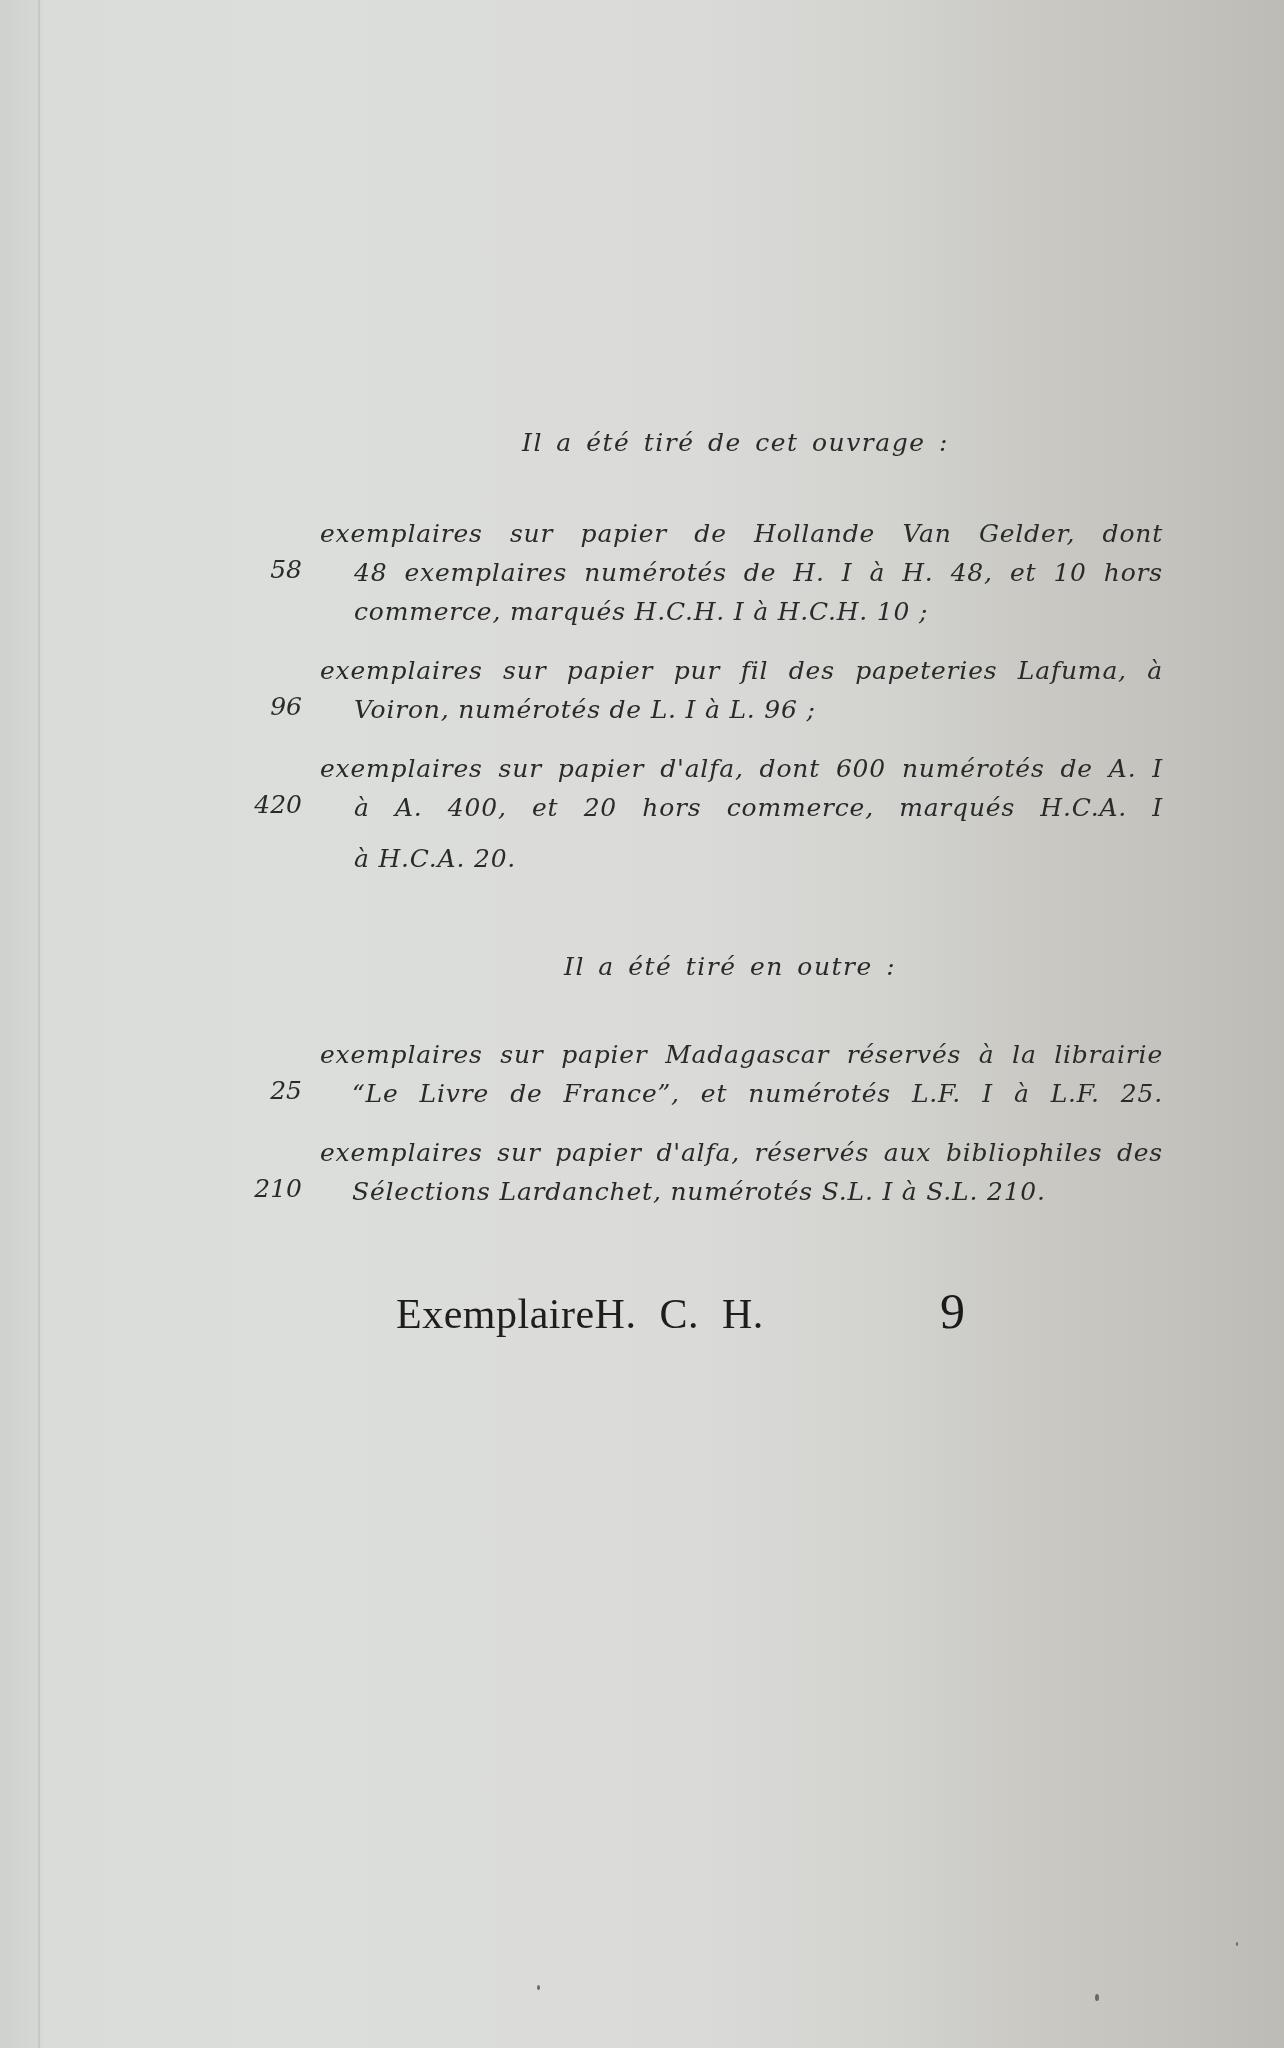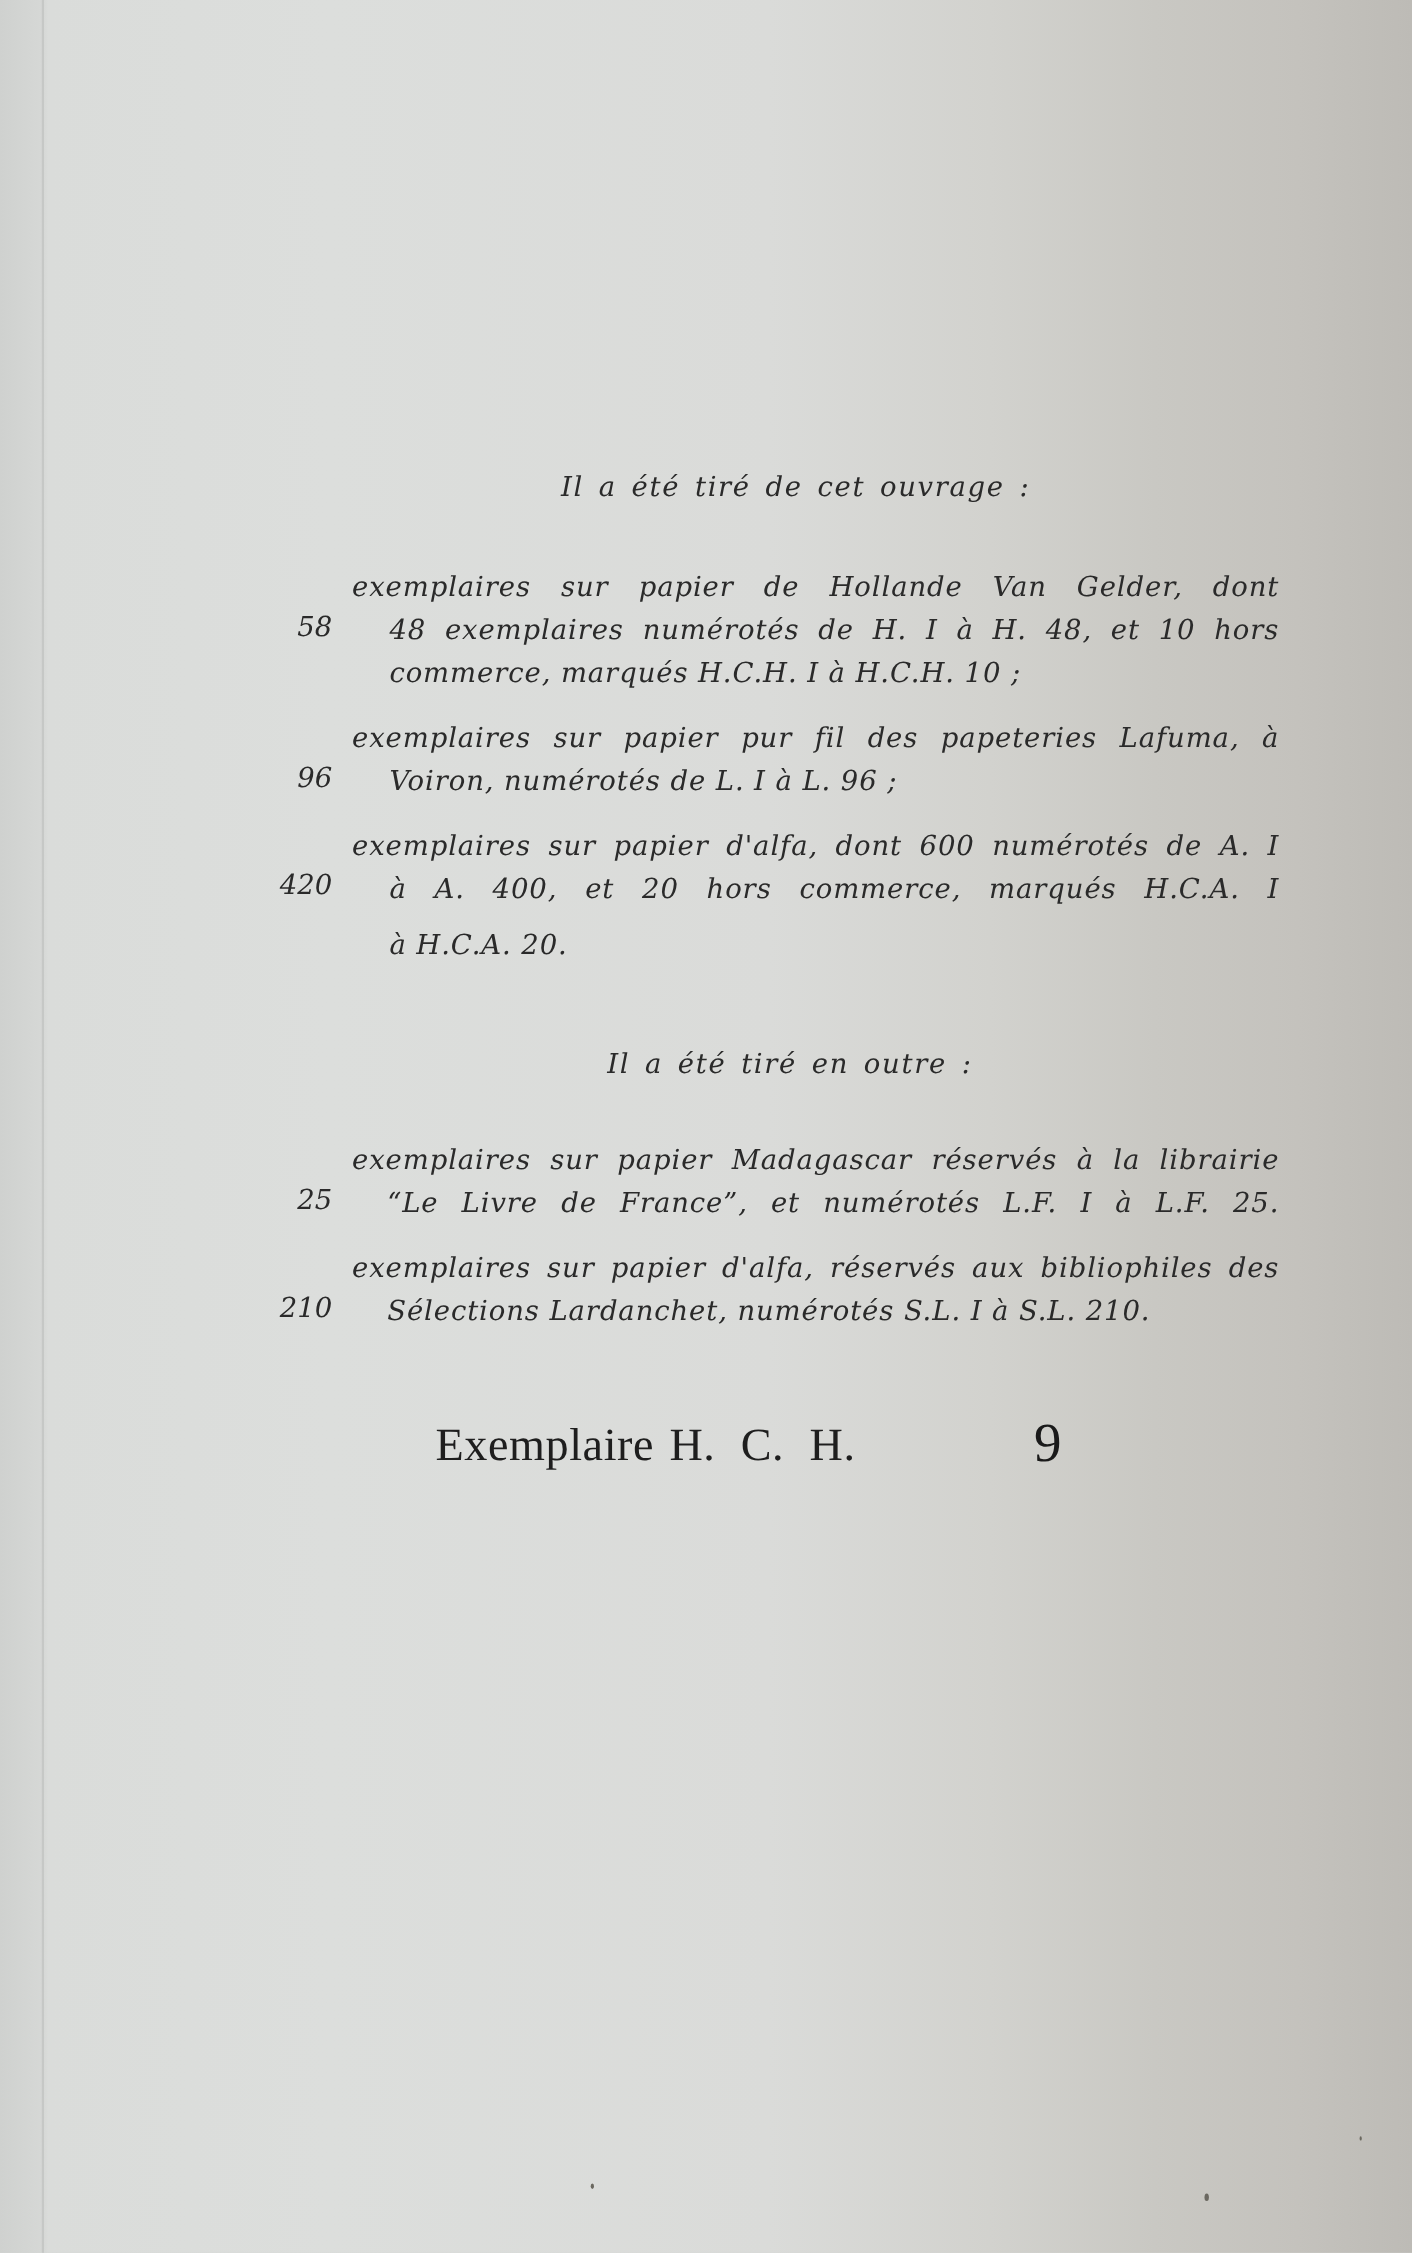--- a/index.html
+++ b/index.html
@@ -36,20 +36,21 @@
     width: 2px; height: 2048px;
     background: #c6c8c6;
   }
   .heading {
     position: absolute;
     font-style: italic;
     font-size: 25px;
     color: #2a2a2a;
     letter-spacing: 1.5px;
     word-spacing: 4px;
+    margin-left: 12px;
   }
   .entry {
     position: absolute;
     left: 0;
     width: 1284px;
     font-style: italic;
     font-size: 25px;
     color: #2a2a2a;
     line-height: 39px;
   }
@@ -72,21 +73,21 @@
   }
   .exemplaire {
     position: absolute;
     left: 396px;
     top: 1290px;
     font-family: "Liberation Serif", "DejaVu Serif", serif;
     font-size: 42px;
     color: #1e1e1e;
     letter-spacing: 0.5px;
   }
-  .exemplaire .mark { margin-left: 14px; word-spacing: 12px; }
+  .exemplaire .mark { word-spacing: 12px; }
   .exemplaire-number {
     position: absolute;
     left: 940px;
     top: 1282px;
     font-family: "Liberation Serif", "DejaVu Serif", serif;
     font-size: 50px;
     color: #1a1a1a;
   }
   .speck {
     position: absolute;

